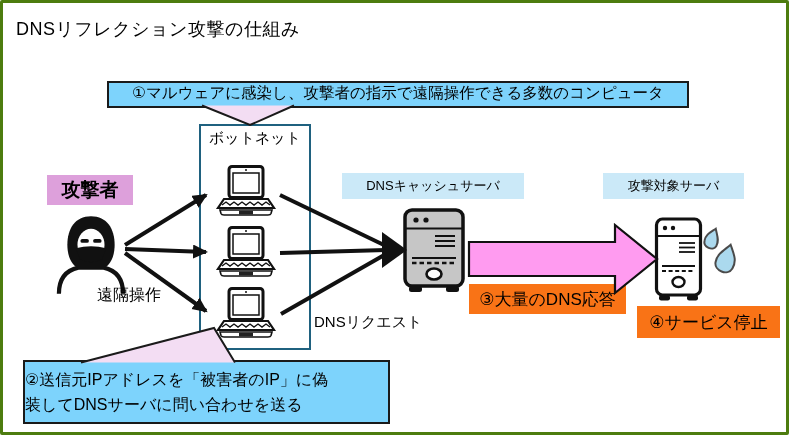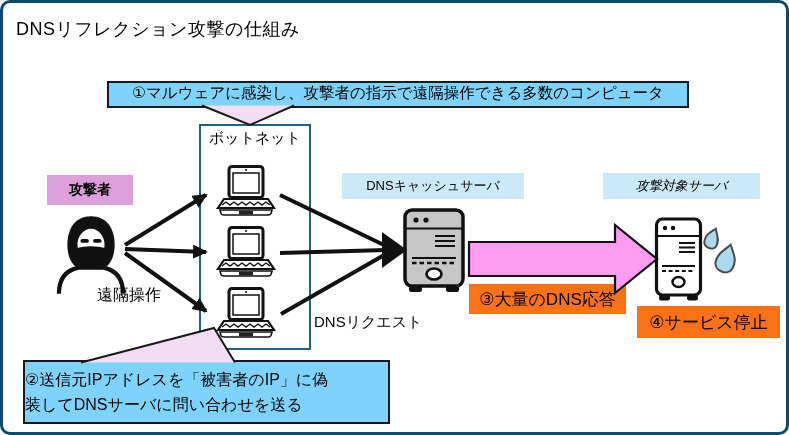--- a/index.html
+++ b/index.html
@@ -1,41 +1,41 @@
 <!DOCTYPE html>
 <html><head>
 <meta charset="utf-8">
 <style>
   html,body{margin:0;padding:0;background:#fff;}
   #stage{
     position:relative;width:789px;height:435px;background:#fff;
-    border:3px solid #0c4a6e;border-radius:10px;box-sizing:border-box;
+    border:3px solid #4d7c0f;border-radius:2px;box-sizing:border-box;
     font-family:"Liberation Sans","DejaVu Sans",sans-serif;color:#000;
     overflow:hidden;
   }
   .abs{position:absolute;box-sizing:border-box;}
   .page-title{left:13px;top:14px;font-size:18px;letter-spacing:.5px;}
   .callout{
     background:#7dd3fc;border:2px solid #1a1a1a;display:flex;
     align-items:flex-start;justify-content:center;text-align:center;z-index:1;
   }
   .callout-top{left:104px;top:78px;width:582px;height:27px;font-size:15.5px;}
   .callout-bottom{left:20px;top:357px;width:367px;height:64px;font-size:16px;
     flex-direction:column;line-height:25px;}
   .botnet-box{
     left:196px;top:121px;width:112px;height:226px;background:#fff;
     border:2px solid #1F617F;z-index:1;
   }
   .botnet-label{left:196px;top:126px;width:112px;text-align:center;font-size:15px;z-index:2;}
   .tag{display:flex;align-items:center;justify-content:center;z-index:1;}
   .tag-attacker{left:44px;top:172px;width:86px;height:30px;background:#DDA0DB;
-    font-size:14px;font-weight:bold;}
+    font-size:19px;font-weight:bold;}
   .tag-blue{background:#CBE9F8;font-size:13px;}
   .tag-dns{left:339px;top:170px;width:182px;height:26px;}
-  .tag-target{left:600px;top:170px;width:157px;height:26px;font-style:italic;}
+  .tag-target{left:600px;top:170px;width:141px;height:26px;}
   .tag-pink{background:#f97316;font-size:17px;}
   .tag-response{left:466px;top:281px;width:157px;height:30px;}
   .tag-stop{left:634px;top:303px;width:143px;height:32px;}
   .plain-label{font-size:16px;z-index:2;}
   .lbl-remote{left:94px;top:282px;}
   .lbl-request{left:311px;top:310px;font-size:15px;}
   .icon{z-index:2;}
   #overlay{position:absolute;left:0;top:0;width:789px;height:435px;z-index:3;pointer-events:none;}
 </style>
 </head>

